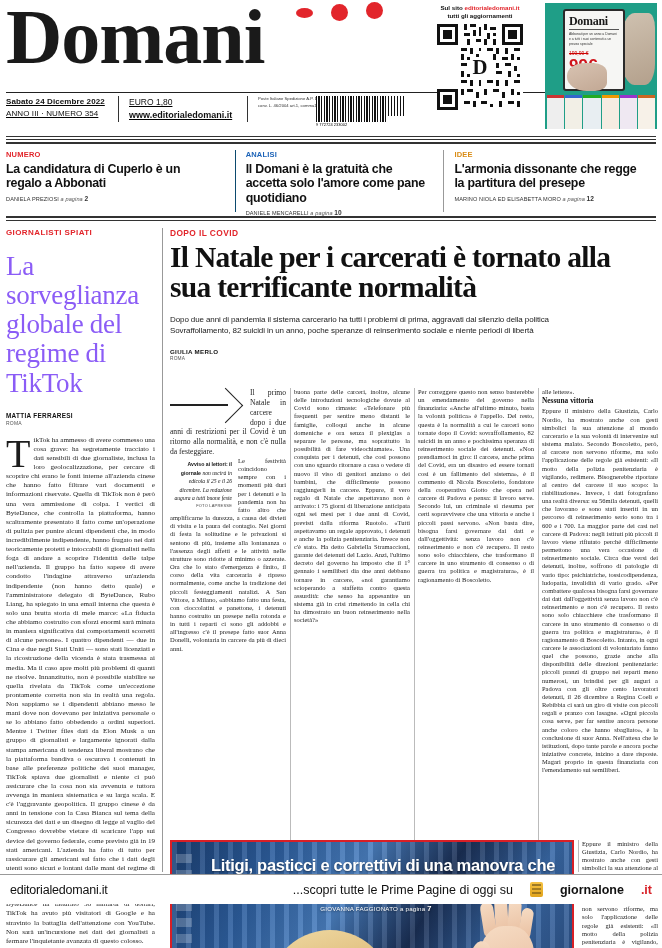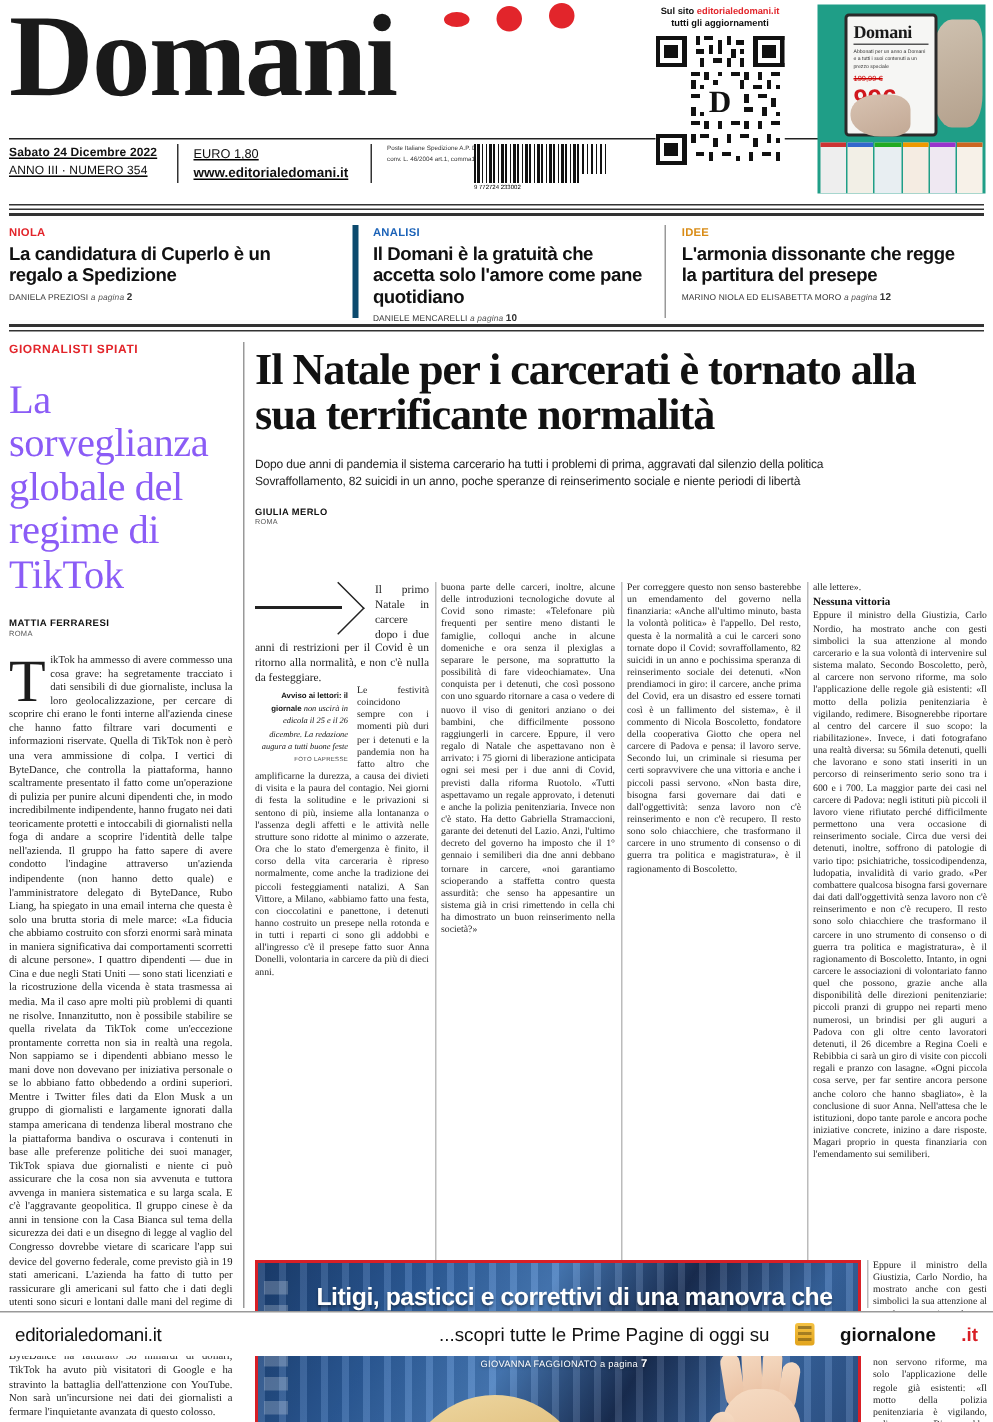--- a/index.html
+++ b/index.html
@@ -169,21 +169,21 @@
 
   
   .teasers {
     position:absolute;
     top: 150px; left: 6px; right: 6px;
     height: 62px;
     display:flex;
   }
   .teaser { padding-right: 10px; }
   .teaser.t1 { width: 210px; }
-  .teaser.t2 { width: 218px; padding-left: 10px; border-left:4px solid #0c4a6e;margin-left:28px; }
+  .teaser.t2 { width: 218px; padding-left: 10px; border-left:1px solid #0c4a6e;margin-left:28px; }
   .teaser.t3 { width: 222px; padding-left: 10px; border-left:1px solid #999; }
   .kicker {
     font-family:"Liberation Sans", sans-serif;
     font-weight:700;
     font-size: 7.5px;
     letter-spacing: .2px;
     margin-bottom: 3px;
   }
   .k-red { color:#e2252b; }
   .k-blue { color:#1c63b8; }
@@ -667,22 +667,22 @@
 
     <div class="triple-rule">
       <div></div>
         <div></div>
         <div></div>
     </div>
   </div>
 
   <div class="teasers">
     <div class="teaser t1">
-      <div class="kicker k-red">NIOLA</div>
-      <div class="teaser-title">La candidatura di Cuperlo è un regalo a Spedizione</div>
+      <div class="kicker k-red">NUMERO</div>
+      <div class="teaser-title">La candidatura di Cuperlo è un regalo a Abbonati</div>
       <div class="teaser-byline">
         <span>DANIELA PREZIOSI</span>
         <i>a pagina</i>
         <b>2</b>
       </div>
     </div>
     <div class="teaser t2">
       <div class="kicker k-blue">ANALISI</div>
       <div class="teaser-title">Il Domani è la gratuità che accetta solo l'amore come pane quotidiano</div>
       <div class="teaser-byline">
@@ -711,20 +711,21 @@
       <div class="lead-head">La sorveglianza globale del regime di TikTok</div>
       <div class="lead-byline">MATTIA FERRARESI</div>
       <div class="lead-place">ROMA</div>
       <div class="lead-body">
         <span class="dropcap">T</span><span>ikTok ha ammesso di avere commesso una cosa grave: ha segretamente tracciato i dati sensibili di due giornaliste, inclusa la loro geolocalizzazione, per cercare di scoprire chi erano le fonti interne all'azienda cinese che hanno fatto filtrare vari documenti e informazioni riservate. Quella di TikTok non è però una vera ammissione di colpa. I vertici di ByteDance, che controlla la piattaforma, hanno scaltramente presentato il fatto come un'operazione di pulizia per punire alcuni dipendenti che, in modo incredibilmente indipendente, hanno frugato nei dati teoricamente protetti e intoccabili di giornalisti nella foga di andare a scoprire l'identità delle talpe nell'azienda. Il gruppo ha fatto sapere di avere condotto l'indagine attraverso un'azienda indipendente (non hanno detto quale) e l'amministratore delegato di ByteDance, Rubo Liang, ha spiegato in una email interna che questa è solo una brutta storia di mele marce: «La fiducia che abbiamo costruito con sforzi enormi sarà minata in maniera significativa dai comportamenti scorretti di alcune persone». I quattro dipendenti — due in Cina e due negli Stati Uniti — sono stati licenziati e la ricostruzione della vicenda è stata trasmessa ai media. Ma il caso apre molti più problemi di quanti ne risolve. Innanzitutto, non è possibile stabilire se quella rivelata da TikTok come un'eccezione prontamente corretta non sia in realtà una regola. Non sappiamo se i dipendenti abbiano messo le mani dove non dovevano per iniziativa personale o se lo abbiano fatto obbedendo a ordini superiori. Mentre i Twitter files dati da Elon Musk a un gruppo di giornalisti e largamente ignorati dalla stampa americana di tendenza liberal mostrano che la piattaforma bandiva o oscurava i contenuti in base alle preferenze politiche dei suoi manager, TikTok spiava due giornalisti e niente ci può assicurare che la cosa non sia avvenuta e tuttora avvenga in maniera sistematica e su larga scala. E c'è l'aggravante geopolitica. Il gruppo cinese è da anni in tensione con la Casa Bianca sul tema della sicurezza dei dati e un disegno di legge al vaglio del Congresso dovrebbe vietare di scaricare l'app sui device del governo federale, come previsto già in 19 stati americani. L'azienda ha fatto di tutto per rassicurare gli americani sul fatto che i dati degli utenti sono sicuri e lontani dalle mani del regime di Xi Jinping. Difficile crederci sulla fiducia, ma la piattaforma ha dalla sua l'argomento quasi invincibile della crescita. Lo scorso anno ByteDance ha fatturato 58 miliardi di dollari, TikTok ha avuto più visitatori di Google e ha stravinto la battaglia dell'attenzione con YouTube. Non sarà un'incursione nei dati dei giornalisti a fermare l'inquietante avanzata di questo colosso.</span>
       </div>
       <div class="lead-credit">© RIPRODUZIONE RISERVATA</div>
     </div>
 
     <div class="col-right">
+      <div class="main-kicker">DOPO IL COVID</div>
       <div class="main-head">Il Natale per i carcerati è tornato alla sua terrificante normalità</div>
       <div class="main-sub">
         <span>Dopo due anni di pandemia il sistema carcerario ha tutti i problemi di prima, aggravati dal silenzio della politica</span><br>
         <span>Sovraffollamento, 82 suicidi in un anno, poche speranze di reinserimento sociale e niente periodi di libertà</span>
       </div>
       <div class="main-byline">GIULIA MERLO</div>
       <div class="main-place">ROMA</div>
 
       <div class="body-cols">
         <div class="col-div" style="left:120px; height:452px;"></div>

